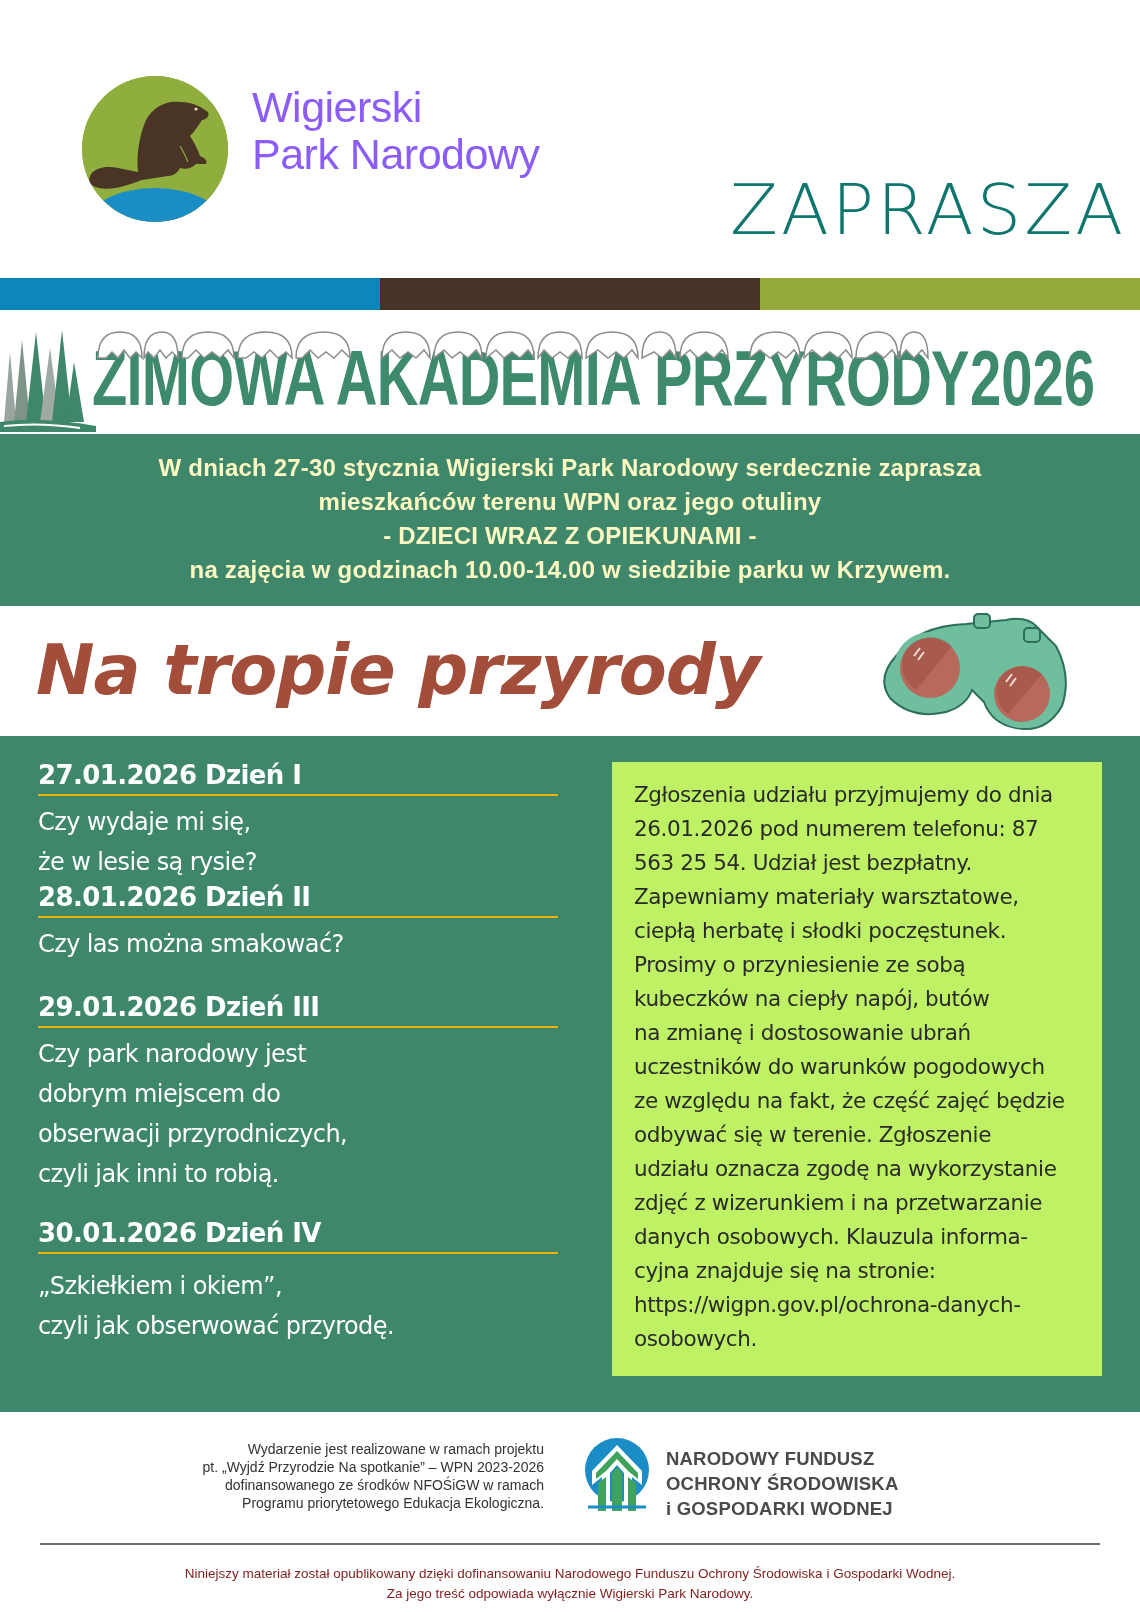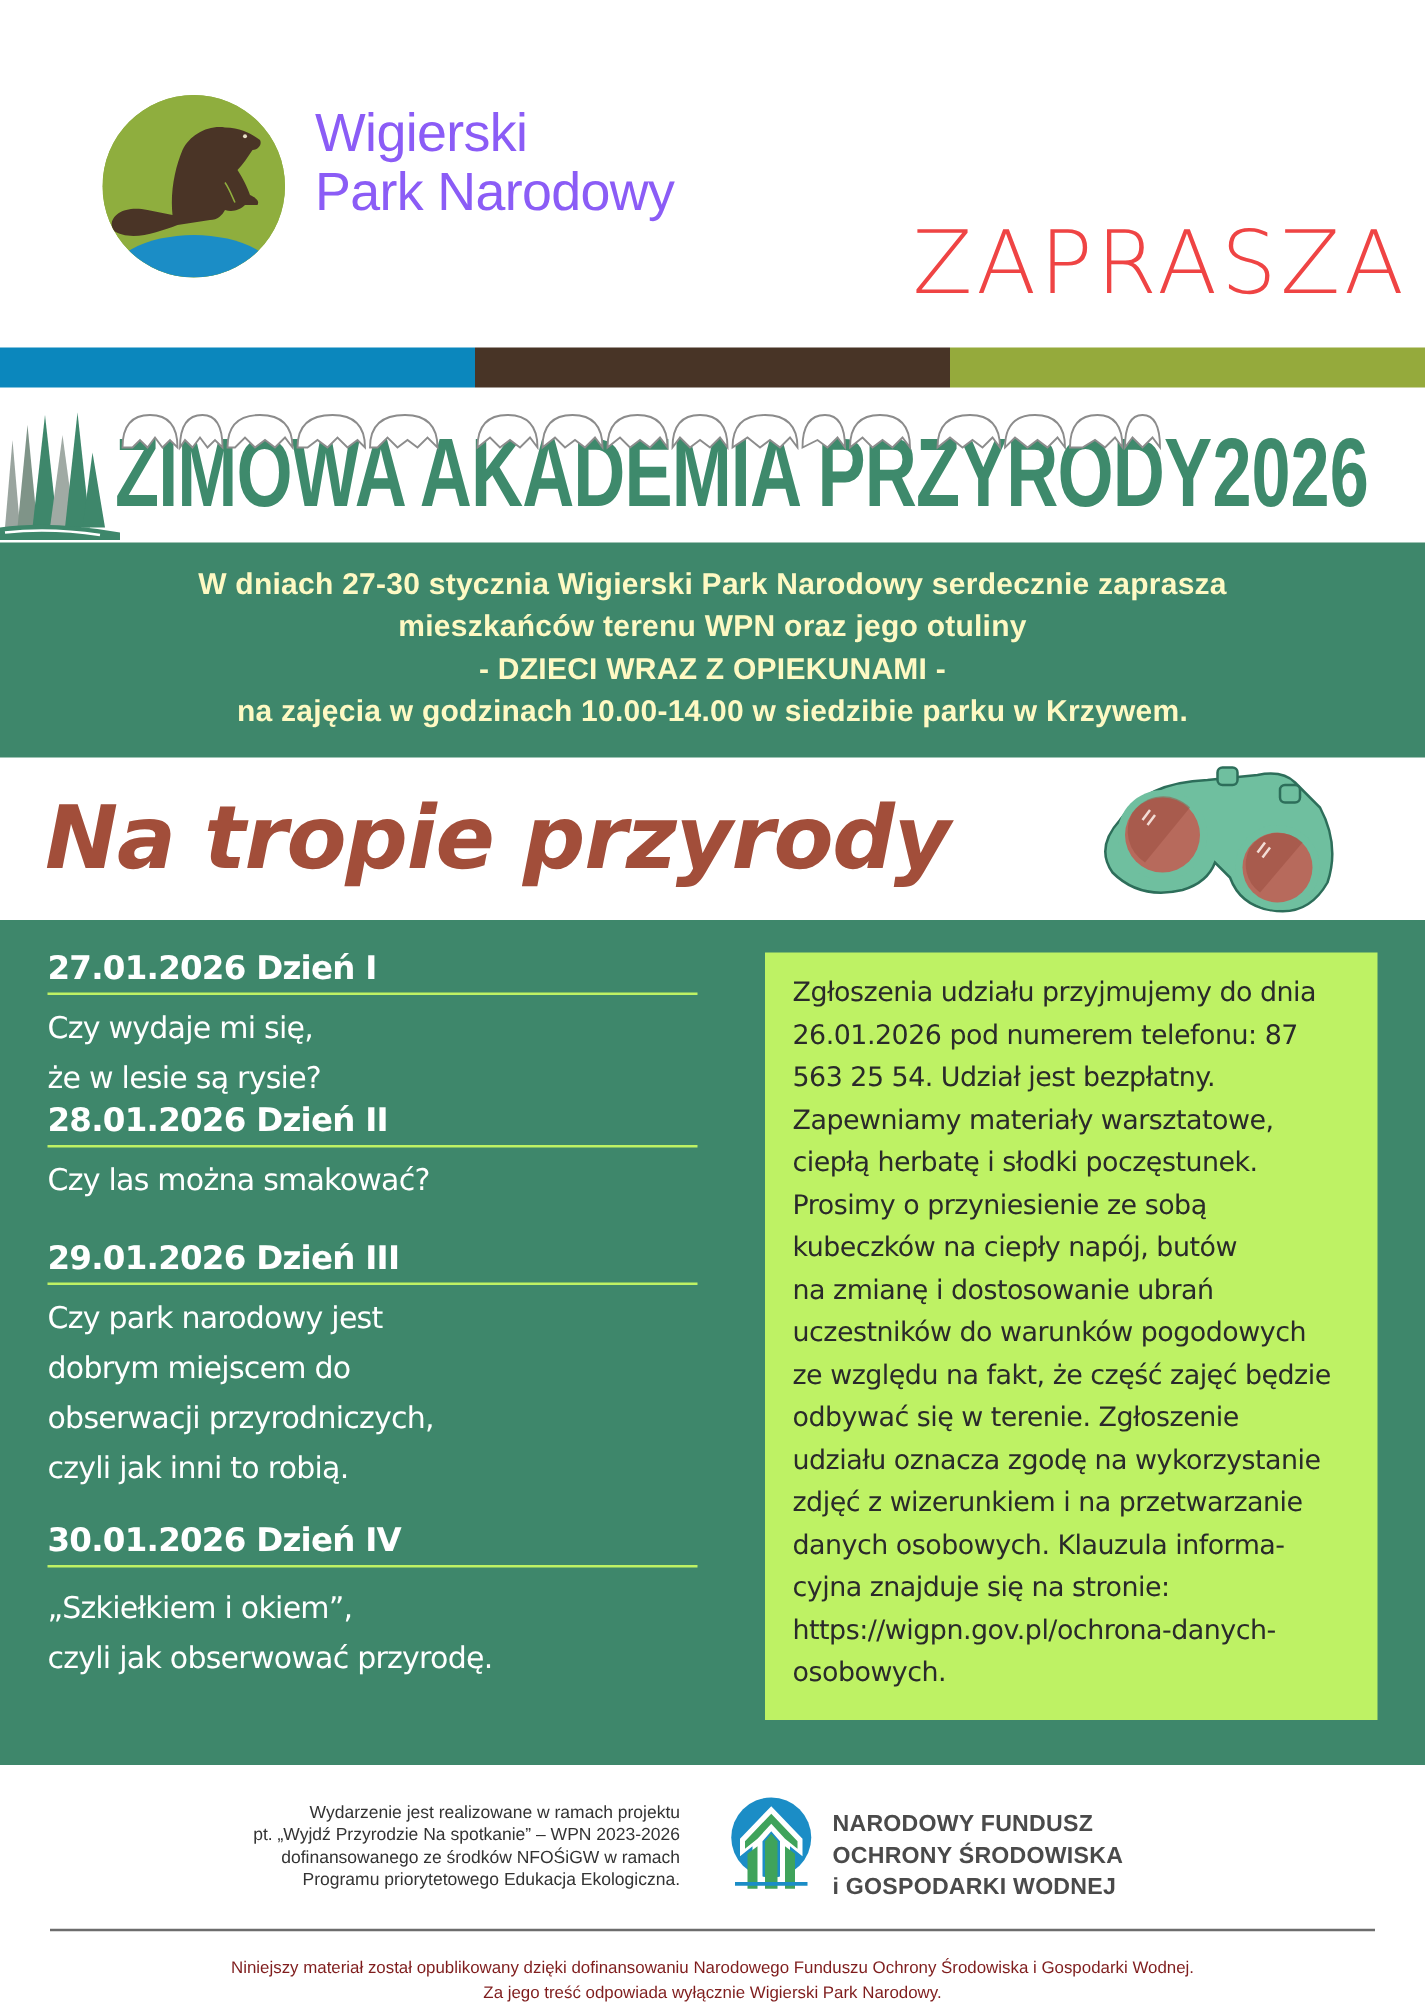--- a/index.html
+++ b/index.html
@@ -5,21 +5,21 @@
   * { box-sizing: border-box; margin: 0; padding: 0; }
   html, body { width: 1140px; height: 1612px; background: #ffffff; overflow: hidden; }
   body { position: relative; font-family: "DejaVu Sans", sans-serif; color: #333; }
 
   .abs { position: absolute; }
 
   
   .logo-circle { left: 82px; top: 76px; width: 146px; height: 146px; border-radius: 50%; overflow: hidden; background: #8fae3e; }
   .logo-circle svg { width: 146px; height: 146px; display: block; }
   .logo-text { left: 252px; top: 84px; font-family: "Liberation Sans", sans-serif; font-size: 43px; line-height: 47px; color: #8b5cf6; font-weight: 400; letter-spacing: -0.5px; }
-  .zaprasza { left: 730px; top: 170px; font-family: "DejaVu Sans", sans-serif; font-weight: 300; font-size: 70px; color: #ef4444; letter-spacing: 3px; line-height: 80px; }
+  .zaprasza { left: 730px; top: 170px; font-family: "DejaVu Sans", sans-serif; font-weight: 300; font-size: 70px; color: #0f766e; letter-spacing: 3px; line-height: 80px; }
 
   
   .stripes { left: 0; top: 278px; width: 1140px; height: 32px; display: flex; }
   .stripes div { flex: 1; height: 100%; }
 
   
   .trees { left: 0; top: 322px; width: 100px; height: 110px; }
   .banner-title { left: 92px; top: 330px; width: 840px; height: 96px; font-family: "Liberation Sans", sans-serif; font-weight: 700; font-size: 78px; line-height: 96px; color: #3e8a6c; transform: scaleX(0.74); transform-origin: left center; white-space: nowrap; letter-spacing: -1px; }
   .snow { left: 92px; top: 328px; width: 840px; height: 34px; }
   .banner-year { left: 970px; top: 330px; font-family: "Liberation Sans", sans-serif; font-weight: 700; font-size: 78px; line-height: 96px; color: #3e8a6c; transform: scaleX(0.72); transform-origin: left center; }
@@ -28,21 +28,21 @@
   .intro { left: 0; top: 434px; width: 1140px; height: 172px; background: #3e876b; color: #fef9c3; text-align: center; padding-top: 17px; }
   .intro p { font-family: "Liberation Sans", sans-serif; font-weight: 700; font-size: 24px; line-height: 34px; letter-spacing: 0.2px; }
 
   
   .subtitle { left: 36px; top: 620px; font-family: "DejaVu Sans", sans-serif; font-style: italic; font-weight: 700; font-size: 70px; line-height: 100px; color: #a24e3a; letter-spacing: -1px; }
   .binoculars { left: 876px; top: 606px; width: 200px; height: 130px; }
 
   
   .main { left: 0; top: 736px; width: 1140px; height: 676px; background: #3e876b; }
   .day { position: absolute; left: 38px; width: 520px; color: #fff; }
-  .day-head { font-family: "DejaVu Sans", sans-serif; font-weight: 700; font-size: 26px; line-height: 34px; letter-spacing: -0.6px; border-bottom: 2px solid #bef264; padding-bottom: 2px; width: 520px; }
+  .day-head { font-family: "DejaVu Sans", sans-serif; font-weight: 700; font-size: 26px; line-height: 34px; letter-spacing: -0.6px; border-bottom: 2px solid #eab308; padding-bottom: 2px; width: 520px; }
   .day-title { font-family: "DejaVu Sans", sans-serif; font-size: 24px; line-height: 40px; margin-top: 6px; letter-spacing: -0.6px; }
 
   .info { position: absolute; left: 612px; top: 762px; width: 490px; height: 614px; background: #bef264; padding: 16px 24px 0 22px; }
   .info p { font-family: "DejaVu Sans", sans-serif; font-size: 21.5px; line-height: 34px; color: #2a2a2a; text-align: justify; letter-spacing: -0.4px; }
 
   
   .project-note { left: 120px; top: 1440px; width: 424px; text-align: right; font-family: "Liberation Sans", sans-serif; font-size: 14px; line-height: 18px; color: #333; }
   .nf-logo { left: 584px; top: 1437px; width: 66px; height: 78px; }
   .nf-name { left: 666px; top: 1446px; font-family: "Liberation Sans", sans-serif; font-weight: 700; font-size: 18.5px; line-height: 25px; color: #4a4a4a; letter-spacing: 0.2px; }
   .footer-rule { left: 40px; top: 1543px; width: 1060px; height: 2px; background: #6d6d6d; }

